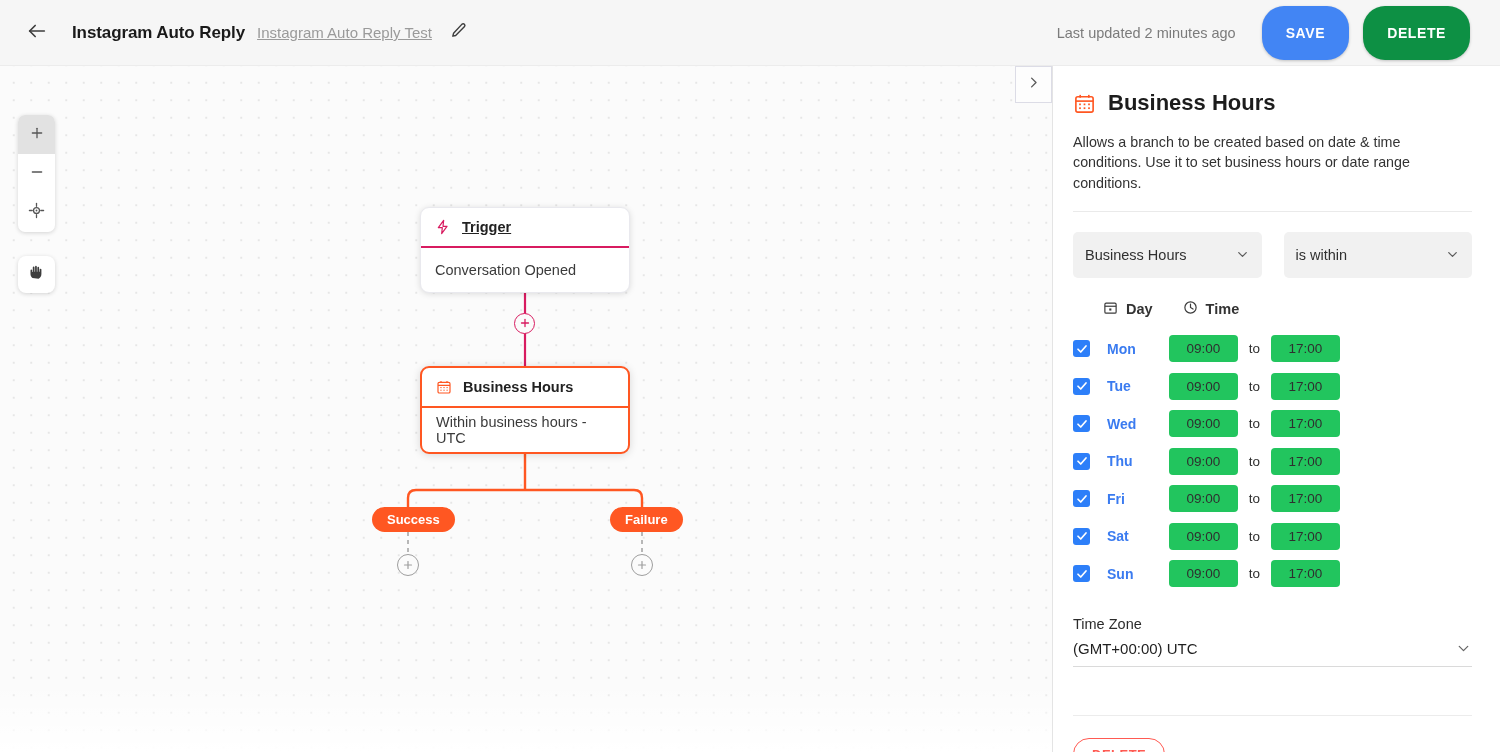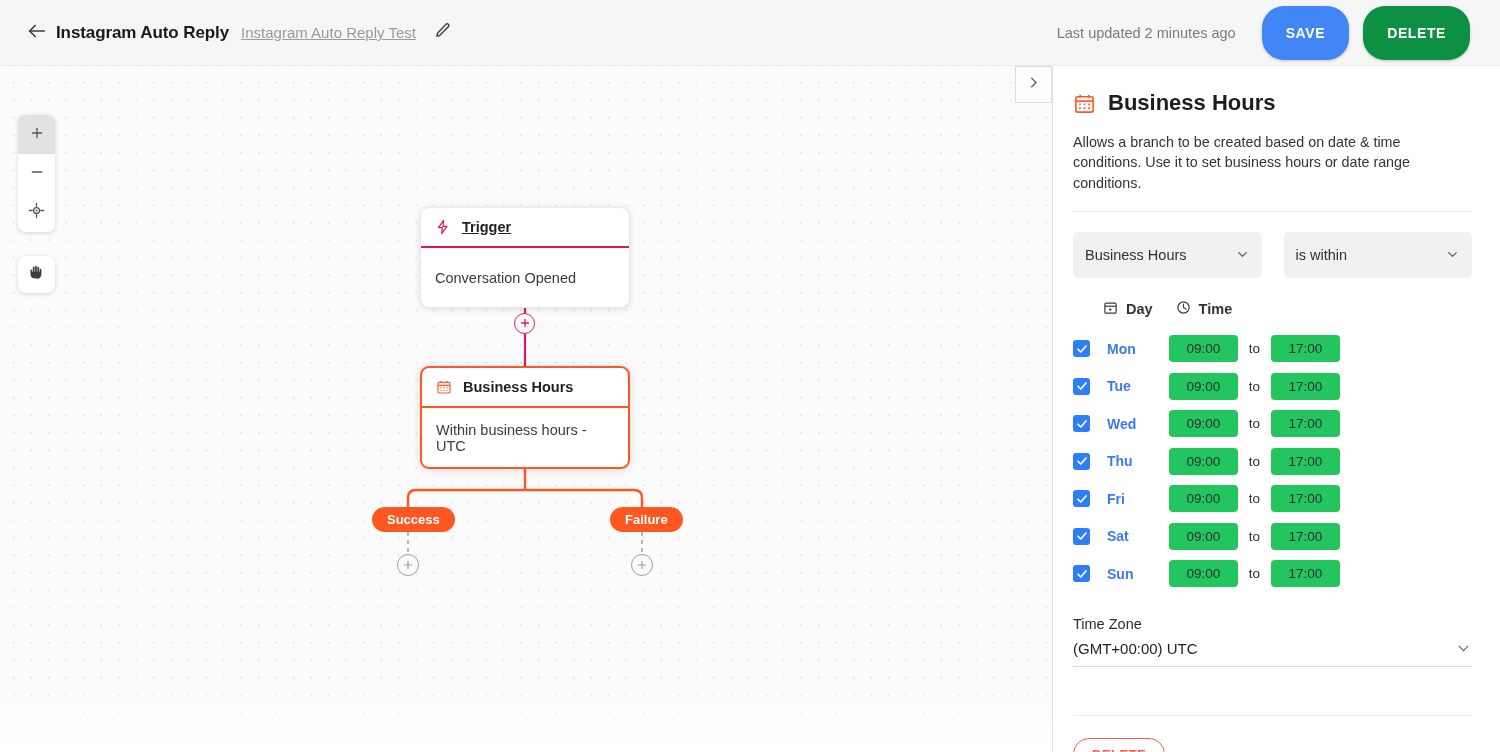--- a/index.html
+++ b/index.html
@@ -18,21 +18,21 @@
     background: #f6f6f6;
     border-bottom: 1px solid #ececec;
     display: flex; align-items: center;
   }
   .back-btn {
     margin-left: 22px; width: 30px; height: 30px;
     display: flex; align-items: center; justify-content: center;
     cursor: pointer; color: #3c3c3c;
   }
   .flow-title {
-    margin-left: 4px;
+    margin-left: 20px;
     font-size: 17px; font-weight: bold; color: #1a1a1a;
     letter-spacing: -0.1px;
     text-align: center;
   }
   .flow-subtitle {
     margin-left: 12px; font-size: 15px; color: #9a9a9a; text-decoration: underline;
   }
   .edit-pencil {
     margin-left: 16px; width: 22px; height: 22px;
     display: flex; align-items: center; justify-content: center;
@@ -110,21 +110,21 @@
     box-shadow: 0 1px 6px rgba(0,0,0,.13);
     overflow: hidden;
   }
   .node-head {
     display: flex; align-items: center;
     height: 40px; padding: 0 14px;
     font-size: 14.5px; font-weight: bold; color: #222;
   }
   .node-head .nicon { margin-right: 11px; display: flex; align-items: center; }
   .node-body {
-    height: 59px; display: flex; align-items: center;
+    height: 44px; display: flex; align-items: center;
     padding: 8px 14px; font-size: 14.5px; color: #3b3b3b;
   }
   .node-trigger { left: 420px; top: 141px; border: 1px solid #e9e9ee; }
   .node-trigger .node-head { border-bottom: 2px solid #d81b60; text-decoration: underline; }
   .node-bh {
     left: 420px; top: 300px;
     border: 2px solid #ff5722;
     box-shadow: 0 1px 8px rgba(0,0,0,.14);
   }
   .node-bh .node-head { border-bottom: 2px solid #ff5722; }
@@ -180,21 +180,21 @@
   .hr { height: 1px; background: #eaeaea; margin-bottom: 20px; }
 
   .select-row { display: flex; gap: 22px; margin-bottom: 22px; }
   .sel {
     flex: 1; height: 46px; background: #f1f1f1; border-radius: 5px;
     display: flex; align-items: center; padding: 0 12px;
     font-size: 14.5px; color: #303030; cursor: pointer;
   }
   .sel .chev { margin-left: auto; color: #5c5c5c; display: flex; }
 
-  .daytime-tabs { display: flex; gap: 23px; padding-left: 30px; margin-bottom: 12px; }
+  .daytime-tabs { display: flex; gap: 30px; padding-left: 30px; margin-bottom: 12px; }
   .dt-tab {
     display: flex; align-items: center; gap: 8px;
     font-size: 14.5px; font-weight: bold; color: #333;
     cursor: pointer;
   }
 
   .day-row { display: flex; align-items: center; height: 37.5px; }
   .cb {
     width: 17px; height: 17px; border-radius: 3px;
     background: #2d7ff9; display: flex; align-items: center; justify-content: center;

